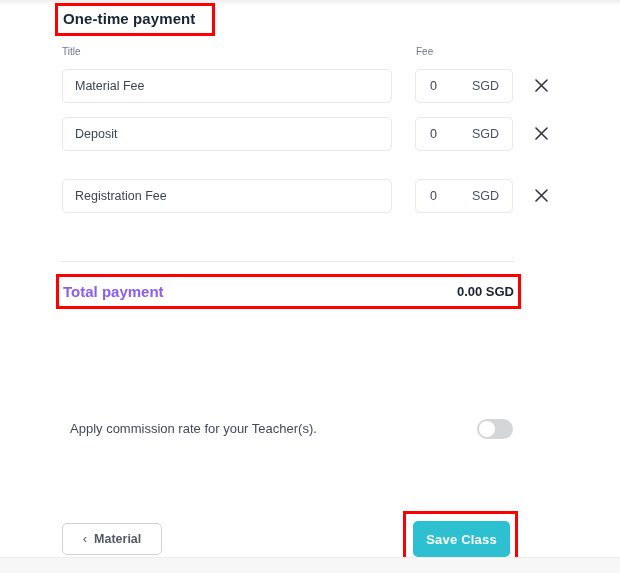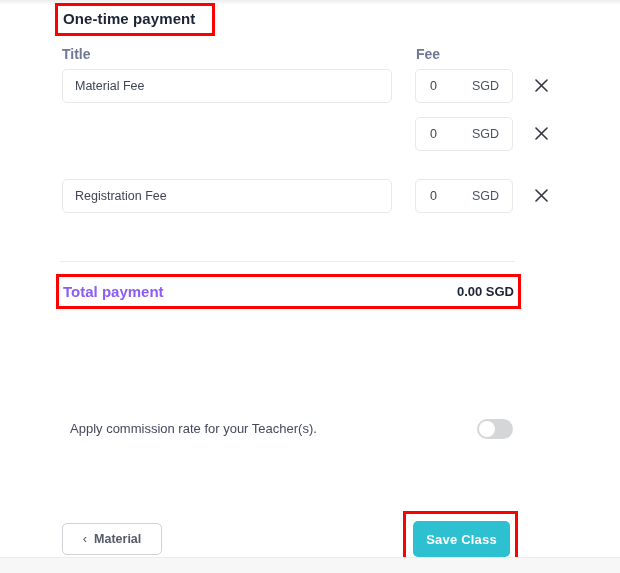--- a/index.html
+++ b/index.html
@@ -35,23 +35,22 @@
     color: #1b2336;
     letter-spacing: 0.1px;
     white-space: nowrap;
   }
   #onetime-title { left: 63px; top: 10px; }
   #commission-title { left: 62px; top: 377px; font-size: 16px; }
 
   
   .col-label {
     position: absolute;
-    font-size: 14px;
+    font-size: 10px;
     color: #6e7894;
-    font-weight: bold;
   }
   #label-title { left: 62px; top: 46px; }
   #label-fee { left: 416px; top: 46px; }
 
   
   .fee-row { position: absolute; left: 0; width: 620px; height: 34px; }
   #row-0 { top: 69px; }
   #row-1 { top: 117px; }
   #row-2 { top: 179px; }
 
@@ -223,20 +222,21 @@
       <span class="fee-unit">SGD</span>
     </div>
     <button class="remove-btn">
       <svg width="13" height="13" viewBox="0 0 13 13">
         <path d="M1 1 L12 12 M12 1 L1 12" stroke="#31353d" stroke-width="1.6" stroke-linecap="round"></path>
       </svg>
     </button>
   </div>
 
   <div class="fee-row" id="row-1">
+    <input class="title-input" type="text" value="Deposit" style="">
     <div class="fee-box">
       <input class="fee-value" type="text" value="0" style="">
       <span class="fee-unit">SGD</span>
     </div>
     <button class="remove-btn">
       <svg width="13" height="13" viewBox="0 0 13 13">
         <path d="M1 1 L12 12 M12 1 L1 12" stroke="#31353d" stroke-width="1.6" stroke-linecap="round"></path>
       </svg>
     </button>
   </div>

